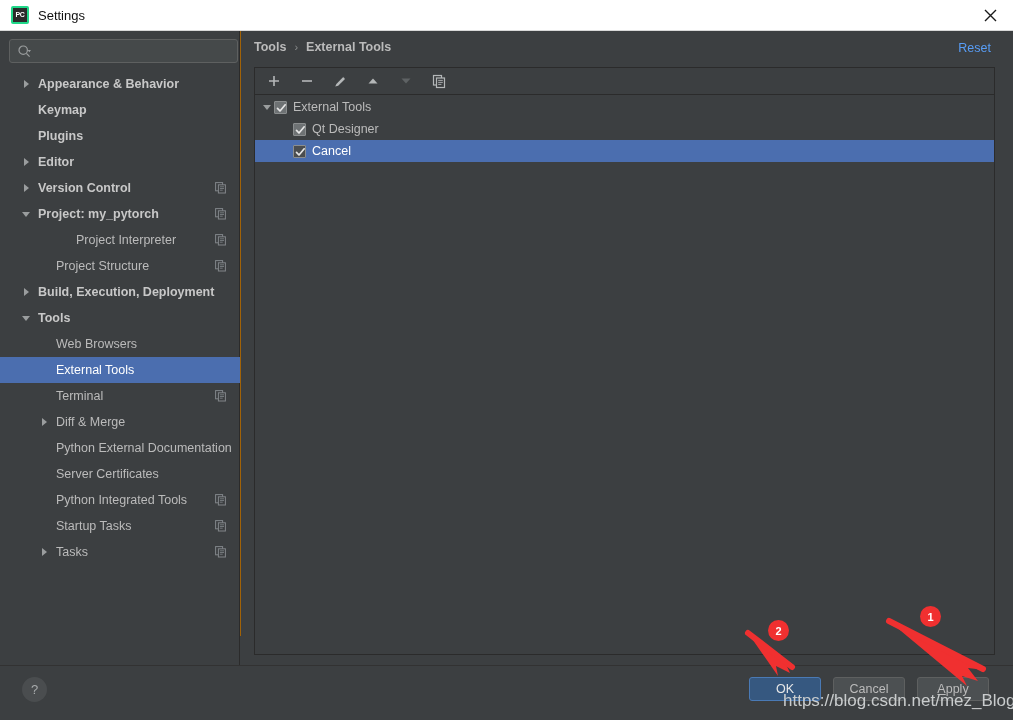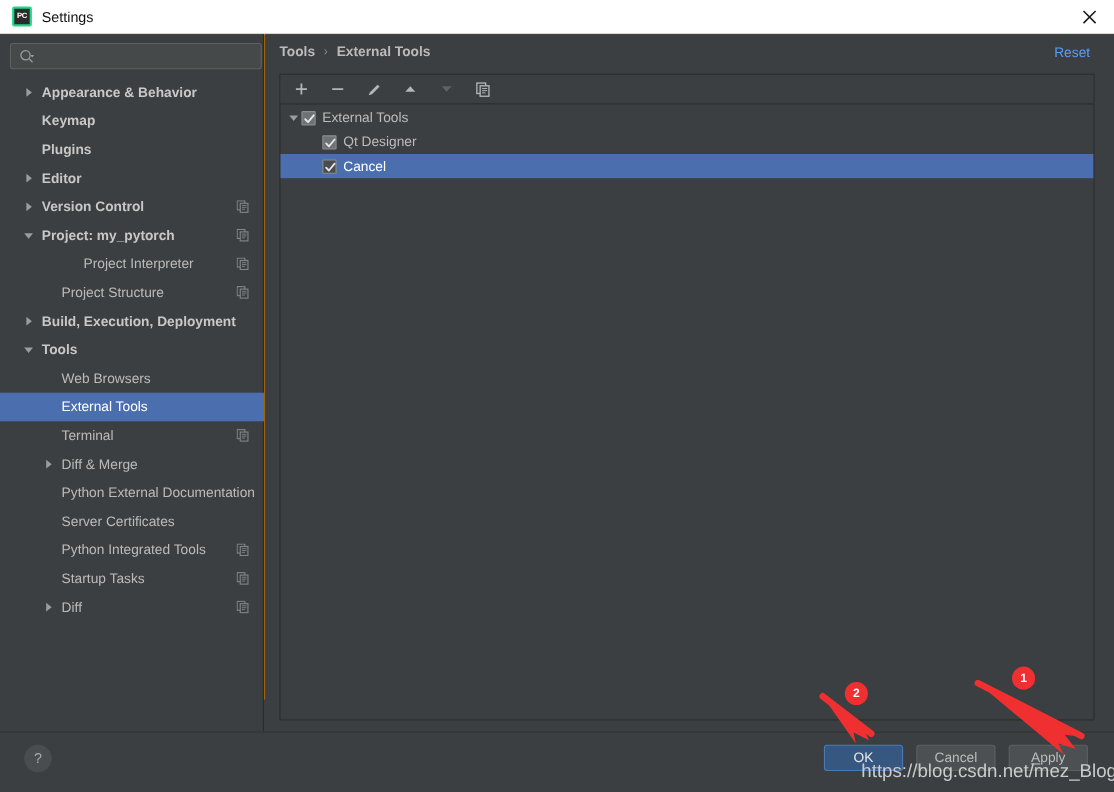--- a/index.html
+++ b/index.html
@@ -362,21 +362,21 @@
           <span class="copy-icon"><svg width="12" height="12" viewBox="0 0 12 12">
               <rect x="0.6" y="0.6" width="7" height="8.2" stroke="#82868a" stroke-width="1" fill="none"></rect>
               <rect x="3.4" y="2.8" width="7" height="8.2" stroke="#82868a" stroke-width="1" fill="#3c3f41"></rect>
               <path d="M4.9 4.8 H9 M4.9 6.5 H9 M4.9 8.2 H7.7" stroke="#82868a" stroke-width="0.8"></path>
             </svg></span>
         </div>
         <div class="tnode">
           <span class="arrow" style="left:38px">
             <span class="tri-r"></span>
           </span>
-          <span class="tlabel" style="margin-left:56px">Diff</span>
+          <span class="tlabel" style="margin-left:56px">Tasks</span>
           <span class="copy-icon"><svg width="12" height="12" viewBox="0 0 12 12">
               <rect x="0.6" y="0.6" width="7" height="8.2" stroke="#82868a" stroke-width="1" fill="none"></rect>
               <rect x="3.4" y="2.8" width="7" height="8.2" stroke="#82868a" stroke-width="1" fill="#3c3f41"></rect>
               <path d="M4.9 4.8 H9 M4.9 6.5 H9 M4.9 8.2 H7.7" stroke="#82868a" stroke-width="0.8"></path>
             </svg></span>
         </div>
       </div>
   </div>
 
   <div class="right">

